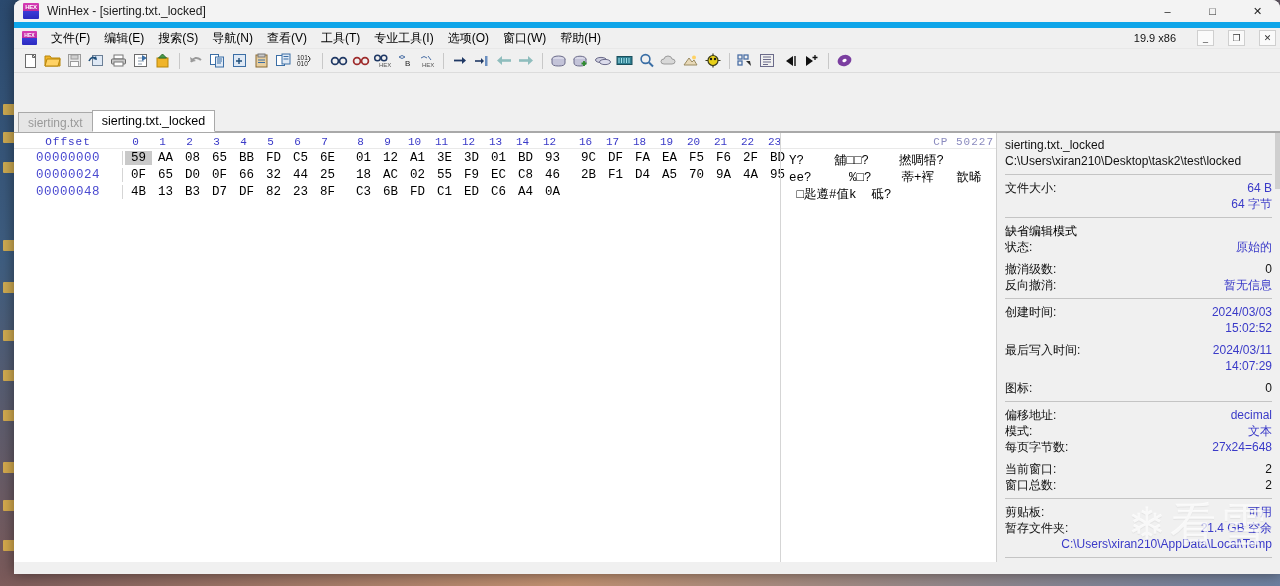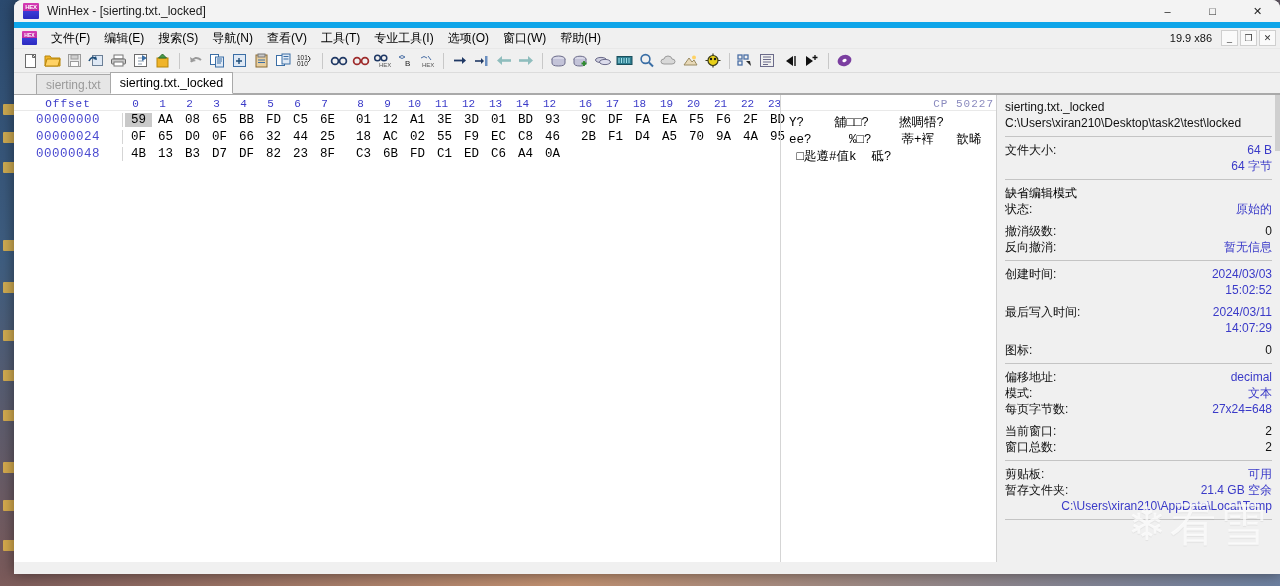--- a/index.html
+++ b/index.html
@@ -59,21 +59,21 @@
     position: relative;
   }
   .menu-icon {
     width: 15px; height: 14px; margin: 0 7px 0 8px;
     background: linear-gradient(180deg,#d63bb4 0%,#c02ca2 48%,#3b3bd6 52%,#2a2ac0 100%);
     color: #fff; font-size: 5px; line-height: 6px; font-weight: bold;
     text-align: center; border-radius: 1px; padding-top: 1px;
   }
   .menu-item { padding: 2px 7px; white-space: nowrap; }
   .ver-box {
-    margin-left: auto; display: flex; align-items: center; gap: 0; padding-right: 4px;
+    margin-left: auto; display: flex; align-items: center; gap: 12px; padding-right: 4px;
   }
   .ver-text { font-size: 11px; color: #111; margin-right: 7px; }
   .mdi-btn {
     width: 17px; height: 16px; border: 1px solid #cfcfcf; background: #fafafa;
     font-size: 9px; color: #333; display: flex; align-items: center; justify-content: center;
     margin-left: 2px;
   }
   
   .toolbar {
     height: 24px; flex: 0 0 24px;
@@ -86,22 +86,23 @@
     width: 21px; height: 20px; margin-right: 1px;
     display: flex; align-items: center; justify-content: center;
     font-size: 13px; line-height: 1;
   }
   .tbsep { width: 1px; height: 16px; background: #c8c8c8; margin: 0 5px; }
   
   .tabbar {
     height: 22px; flex: 0 0 22px;
     background: #f0f0f0;
     display: flex; align-items: flex-end;
-    padding-left: 22px;
+    padding-left: 4px;
     border-bottom: 1px solid #a9a9a9;
+    margin-top: 38px;
   }
   .tab {
     font-size: 12px; padding: 3px 9px 3px 9px; height: 20px;
     border: 1px solid #a9a9a9; border-bottom: none;
     background: #e6e6e6; color: #9a9a9a; margin-right: -1px;
   }
   .tab.active {
     background: #fff; color: #000; height: 22px; z-index: 2; position: relative;
     border-bottom: 1px solid #fff; font-size: 12.5px;
   }

